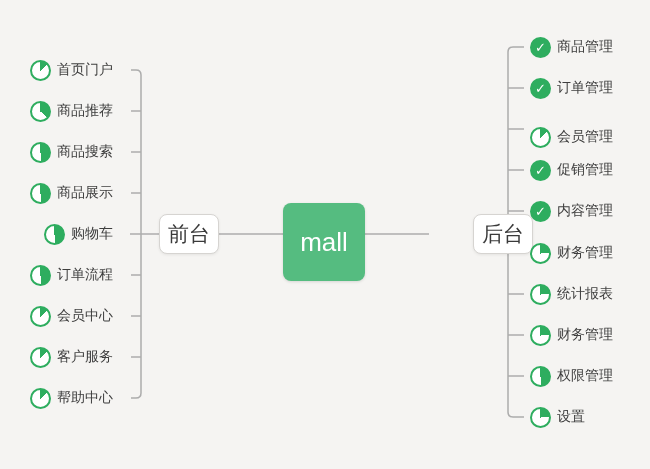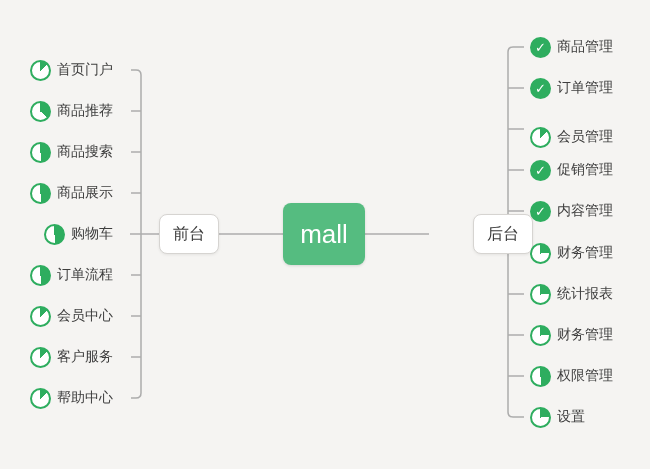--- a/index.html
+++ b/index.html
@@ -32,27 +32,27 @@
   .icon-check{
     background:var(--icon-green);color:#fff;font-size:13px;font-weight:bold;
     line-height:1;
   }
 
   .node{
     position:absolute;display:flex;align-items:center;justify-content:center;
     border-radius:8px;box-sizing:border-box;cursor:default;
   }
   .node.branch{
-    background:#fff;border:1px solid #d6d4d1;font-size:16px;color:#3a3a3a;
+    background:#fff;border:1px solid #d6d4d1;font-size:21px;color:#3a3a3a;
     box-shadow:0 1px 3px rgba(0,0,0,0.07);
     width:60px;height:40px;
   }
   .node.root{
     background:var(--node-green);color:#fff;font-size:26px;
-    width:82px;height:62px;
+    width:82px;height:78px;
     box-shadow:0 1px 3px rgba(0,0,0,0.12);
   }
   .node-fe{left:159px;top:214px;}
   .node-root{left:283px;top:203px;}
   .node-be{left:429px;top:214px;margin-left:44px;}
 </style>
 </head>
 <body>
 
 <svg class="connectors" width="650" height="469" viewBox="0 0 650 469">

